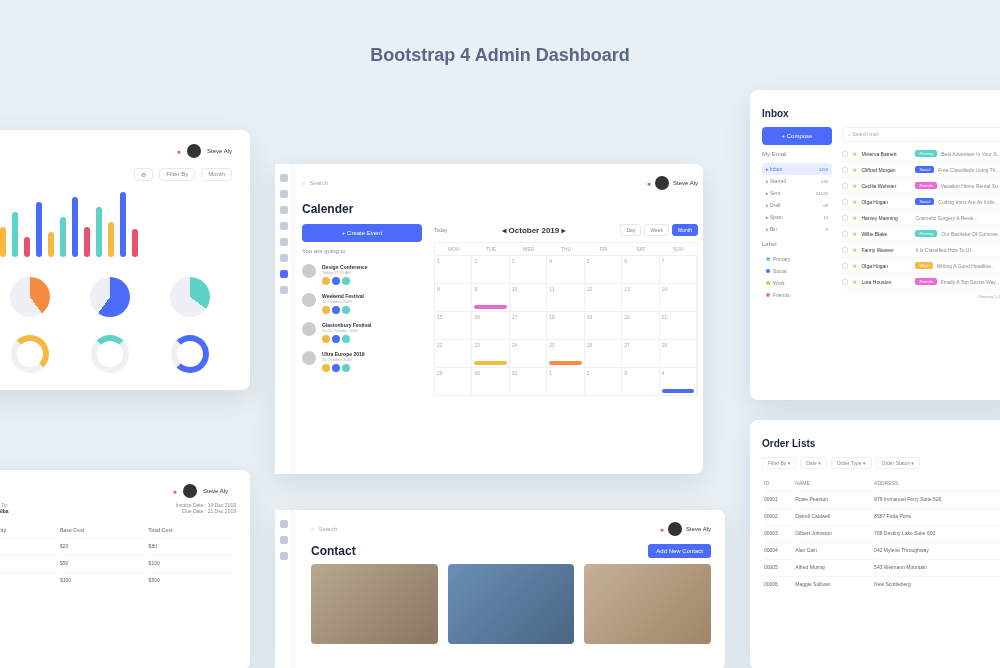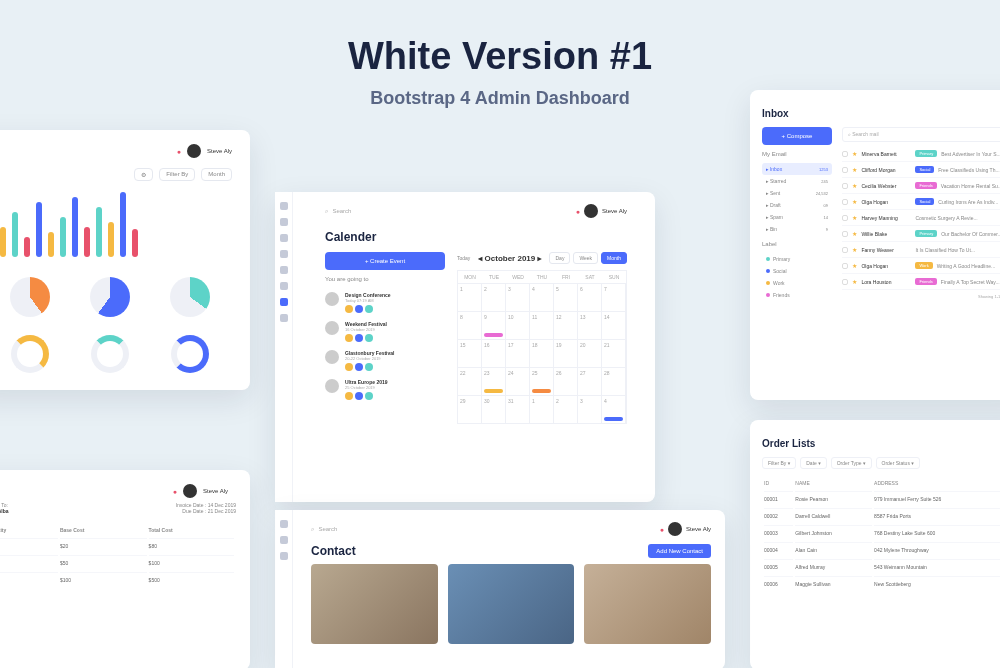--- a/index.html
+++ b/index.html
@@ -19,21 +19,21 @@
 .filter-row { display: flex; justify-content: flex-end; gap: 6px; padding: 6px 8px; font-size: 6px; color: #888; }
 .filter-btn { border: 1px solid #e5e8ef; border-radius: 4px; padding: 2px 6px; }
 .bars { display: flex; align-items: flex-end; gap: 6px; height: 70px; padding: 0 20px; }
 .bar { width: 6px; border-radius: 3px; }
 .pies { display: flex; justify-content: space-around; padding: 20px 10px 0; }
 .pie { width: 40px; height: 40px; border-radius: 50%; }
 .donuts { display: flex; justify-content: space-around; padding: 18px 10px 0; }
 .donut { width: 38px; height: 38px; border-radius: 50%; border: 6px solid #eef0f6; position: relative; }
 
 
-.calendar { left: 275px; top: 192px; width: 380px; height: 310px; padding: 10px 28px; }
+.calendar { left: 275px; top: 164px; width: 428px; height: 310px; padding: 10px 5px; }
 .cal-search { display:flex; justify-content:space-between; align-items:center; padding: 2px 0; }
 .search-mini { font-size: 6px; color:#aaa; display:flex; align-items:center; gap:4px; }
 .cal-title { font-size: 12px; font-weight: 700; color: #1a2440; margin: 10px 0 8px; }
 .cal-body { display: flex; gap: 12px; }
 .cal-side { width: 120px; }
 .cal-btn { background: #4b6bfb; color: #fff; font-size: 6px; padding: 6px 0; text-align: center; border-radius: 4px; margin-bottom: 6px; }
 .side-label { font-size: 6px; color: #888; margin: 6px 0; }
 .event-item { display:flex; gap:6px; padding:4px 0; }
 .event-avatar { width:14px; height:14px; border-radius:50%; background:#ccc; flex-shrink:0; }
 .event-txt { flex:1; }
@@ -94,21 +94,20 @@
 .inv-table td { padding:4px 0; color:#666; border-top:1px solid #f5f6fa; }
 
 .sidebar-rail { position:absolute; left:0; top:0; bottom:0; width:18px; background:#fff; border-right:1px solid #f0f2f7; display:flex; flex-direction:column; align-items:center; gap:8px; padding-top:10px; }
 .rail-icon { width:8px; height:8px; background:#c5cad8; border-radius:2px; }
 
 </style>
 </head>
 <body>
 
 <div class="hero">
-  <h1>White Version #1</h1>
   <p>Bootstrap 4 Admin Dashboard</p>
 </div>
 
 <div class="card analytics">
   <div class="card-head">
     <span style="font-size:7px;color:#e8516b;">●</span>
     <div class="avatar"></div>
     <div class="user-mini">Steve Aly</div>
   </div>
   <div class="filter-row">

